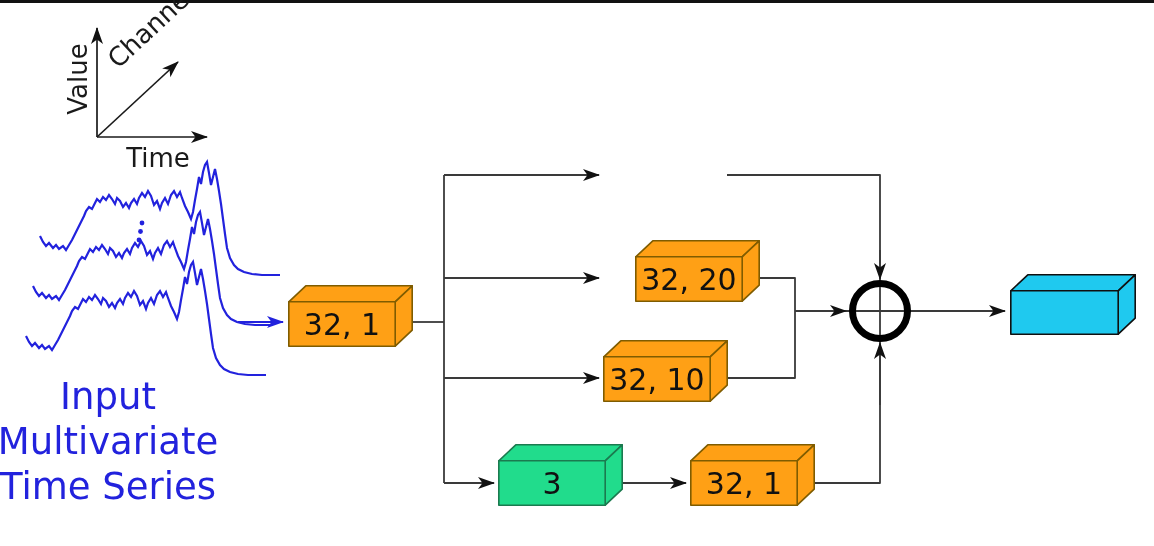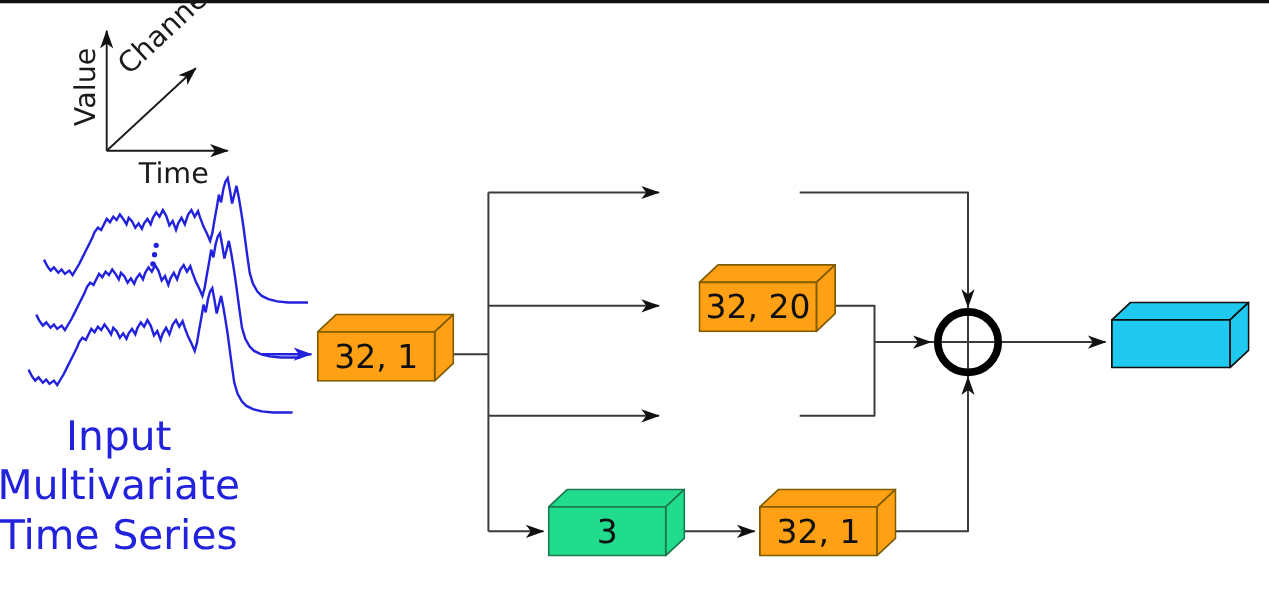--- a/index.html
+++ b/index.html
@@ -108,20 +108,28 @@
 
   <div class="node" style="left:603px;top:240px;margin-left:32px;">
     <svg width="125" height="62" viewBox="0 0 125 62">
       <polygon class="face stroke-orange" points="0.8,16.8 17.8,0.8 124.2,0.8 107.2,16.8" fill="#FFA015"></polygon>
       <polygon class="face stroke-orange" points="107.2,16.8 124.2,0.8 124.2,45.2 107.2,61.2" fill="#FFA015"></polygon>
       <polygon class="face stroke-orange" points="0.8,16.8 107.2,16.8 107.2,61.2 0.8,61.2" fill="#FFA015"></polygon>
       <text class="boxlabel" x="54" y="49.5">32, 20</text>
     </svg>
   </div>
 
+  <div class="node" style="left:603px;top:340px;">
+    <svg width="125" height="62" viewBox="0 0 125 62">
+      <polygon class="face stroke-orange" points="0.8,16.8 17.8,0.8 124.2,0.8 107.2,16.8" fill="#FFA015"></polygon>
+      <polygon class="face stroke-orange" points="107.2,16.8 124.2,0.8 124.2,45.2 107.2,61.2" fill="#FFA015"></polygon>
+      <polygon class="face stroke-orange" points="0.8,16.8 107.2,16.8 107.2,61.2 0.8,61.2" fill="#FFA015"></polygon>
+      <text class="boxlabel" x="54" y="49.5">32, 10</text>
+    </svg>
+  </div>
 
   <div class="node" style="left:498px;top:444px;">
     <svg width="125" height="62" viewBox="0 0 125 62">
       <polygon class="face stroke-green" points="0.8,16.8 17.8,0.8 124.2,0.8 107.2,16.8" fill="#21DC8C"></polygon>
       <polygon class="face stroke-green" points="107.2,16.8 124.2,0.8 124.2,45.2 107.2,61.2" fill="#21DC8C"></polygon>
       <polygon class="face stroke-green" points="0.8,16.8 107.2,16.8 107.2,61.2 0.8,61.2" fill="#21DC8C"></polygon>
       <text class="boxlabel" x="54" y="49.5">3</text>
     </svg>
   </div>
 

